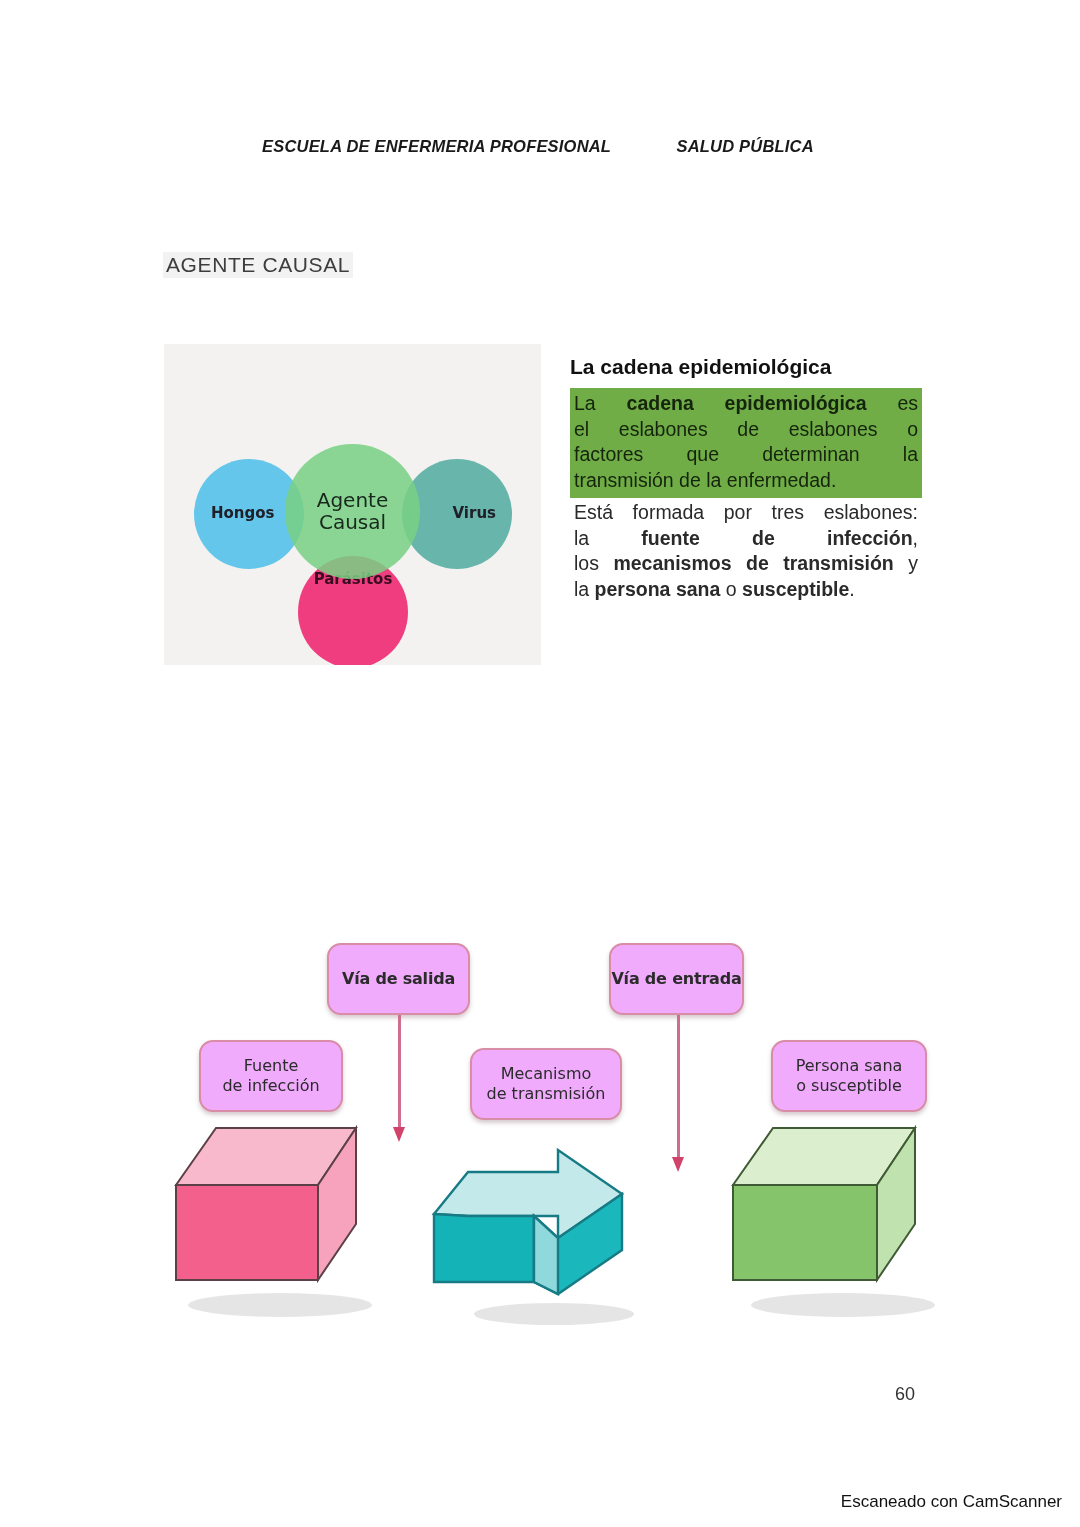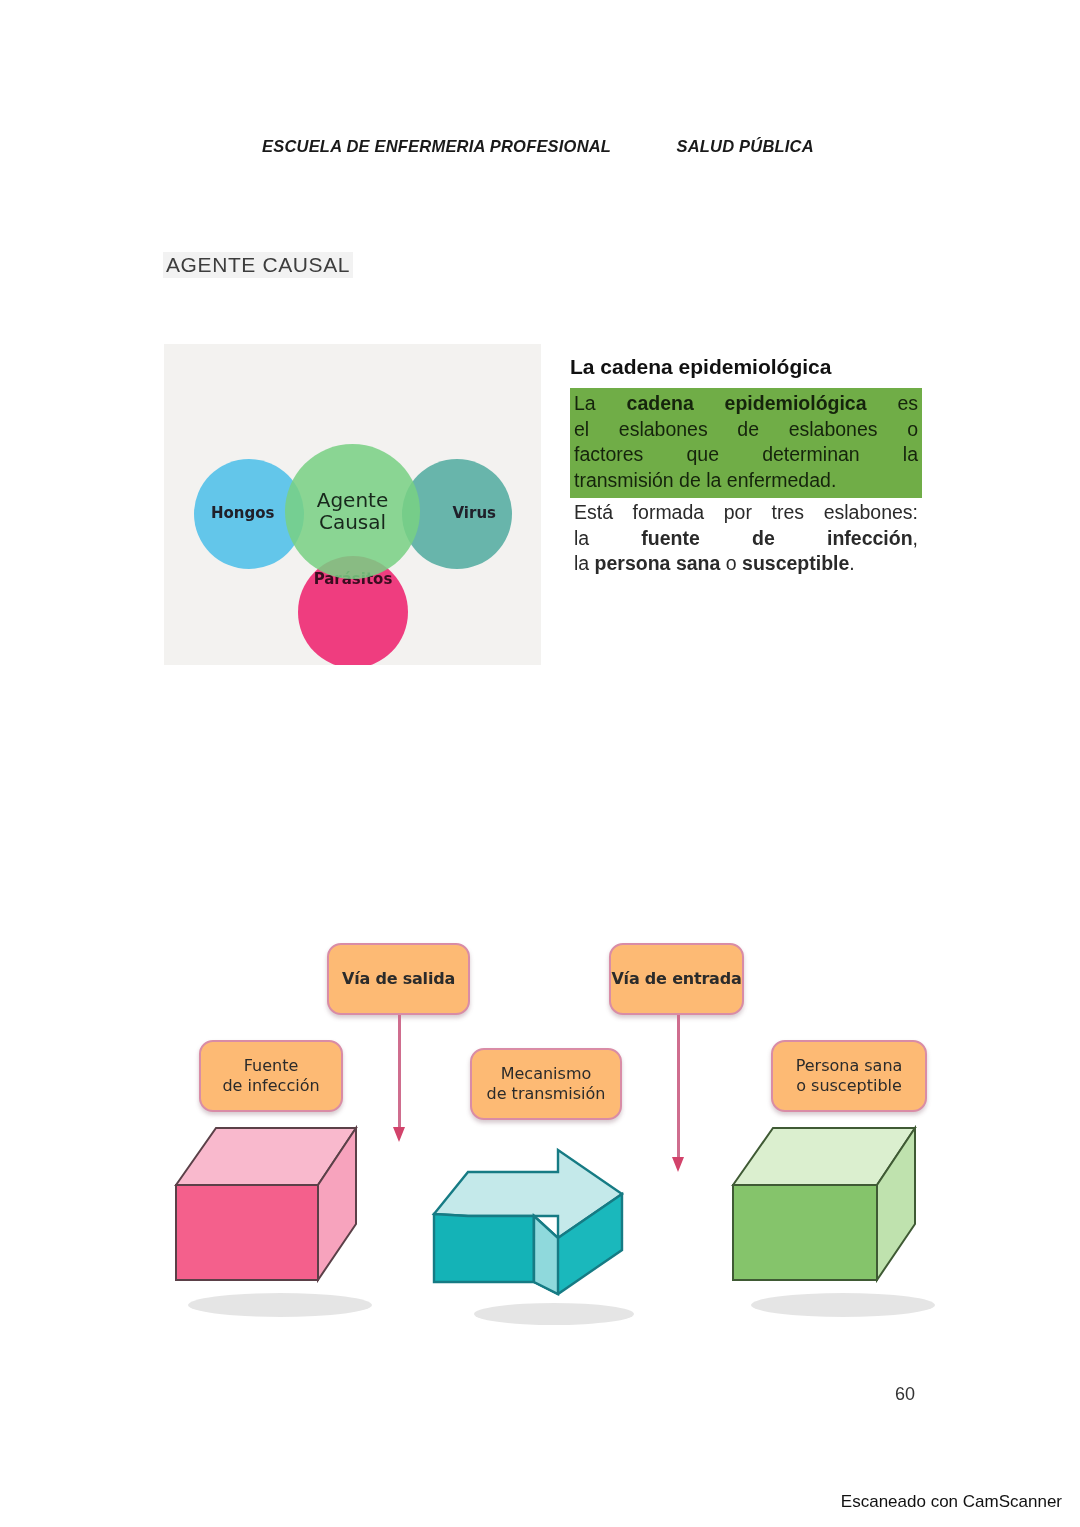--- a/index.html
+++ b/index.html
@@ -159,21 +159,21 @@
   .figure-chain {
     position: absolute;
     left: 150px;
     top: 920px;
     width: 800px;
     height: 430px;
   }
 
   .callout {
     position: absolute;
-    background: #fdba74;
+    background: #f0abfc;
     border: 2.2px solid #d98ca6;
     border-radius: 14px;
     box-shadow: 0 3px 4px rgba(120,80,95,0.30);
     display: flex;
     flex-direction: column;
     align-items: center;
     justify-content: center;
     font-family: "DejaVu Sans", sans-serif;
     font-size: 16px;
     color: #2b2b2b;
@@ -276,20 +276,23 @@
     <span class="line" style="display:block;text-align:justify;text-align-last:justify;">el eslabones de eslabones o</span>
     <span class="line" style="display:block;text-align:justify;text-align-last:justify;">factores que determinan la</span>
     <span class="line" style="display:block;text-align-last:left;">transmisión de la enfermedad.</span>
   </div>
 
   <div class="epi-rest">
     <span class="line">Está formada por tres eslabones:</span>
     <span class="line">
       <span>la </span><b>fuente</b><span> </span><b>de</b><span> </span><b>infección</b><span>,</span>
     </span>
+    <span class="line">
+      <span>los </span><b>mecanismos de transmisión</b><span> y</span>
+    </span>
     <span class="line last">
       <span>la </span><b>persona sana</b><span> o </span><b>susceptible</b><span>.</span>
     </span>
   </div>
 </div>
 
 <div class="figure-chain">
 
   <div class="callout co-salida">
     <span class="ln">Vía de salida</span>

